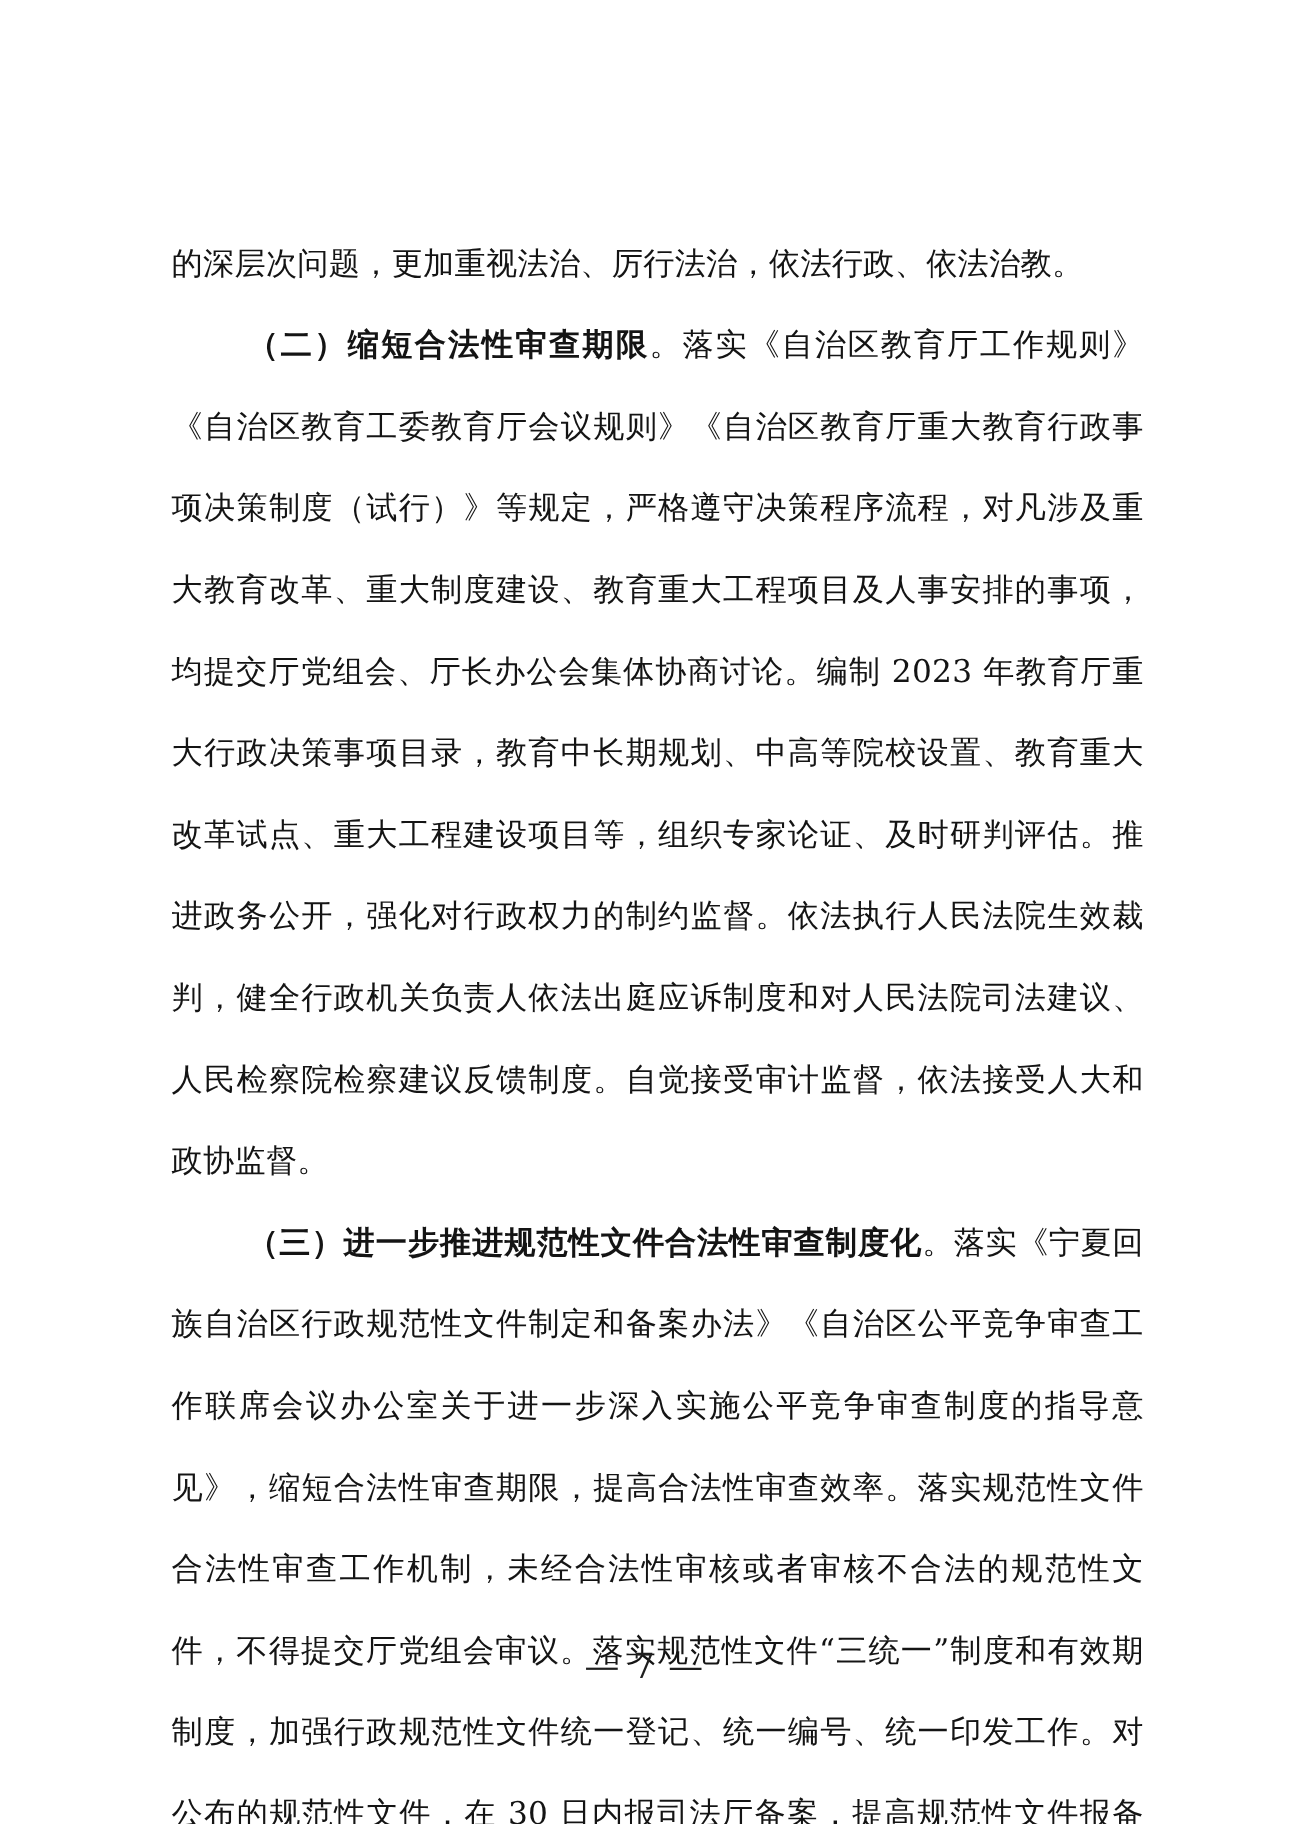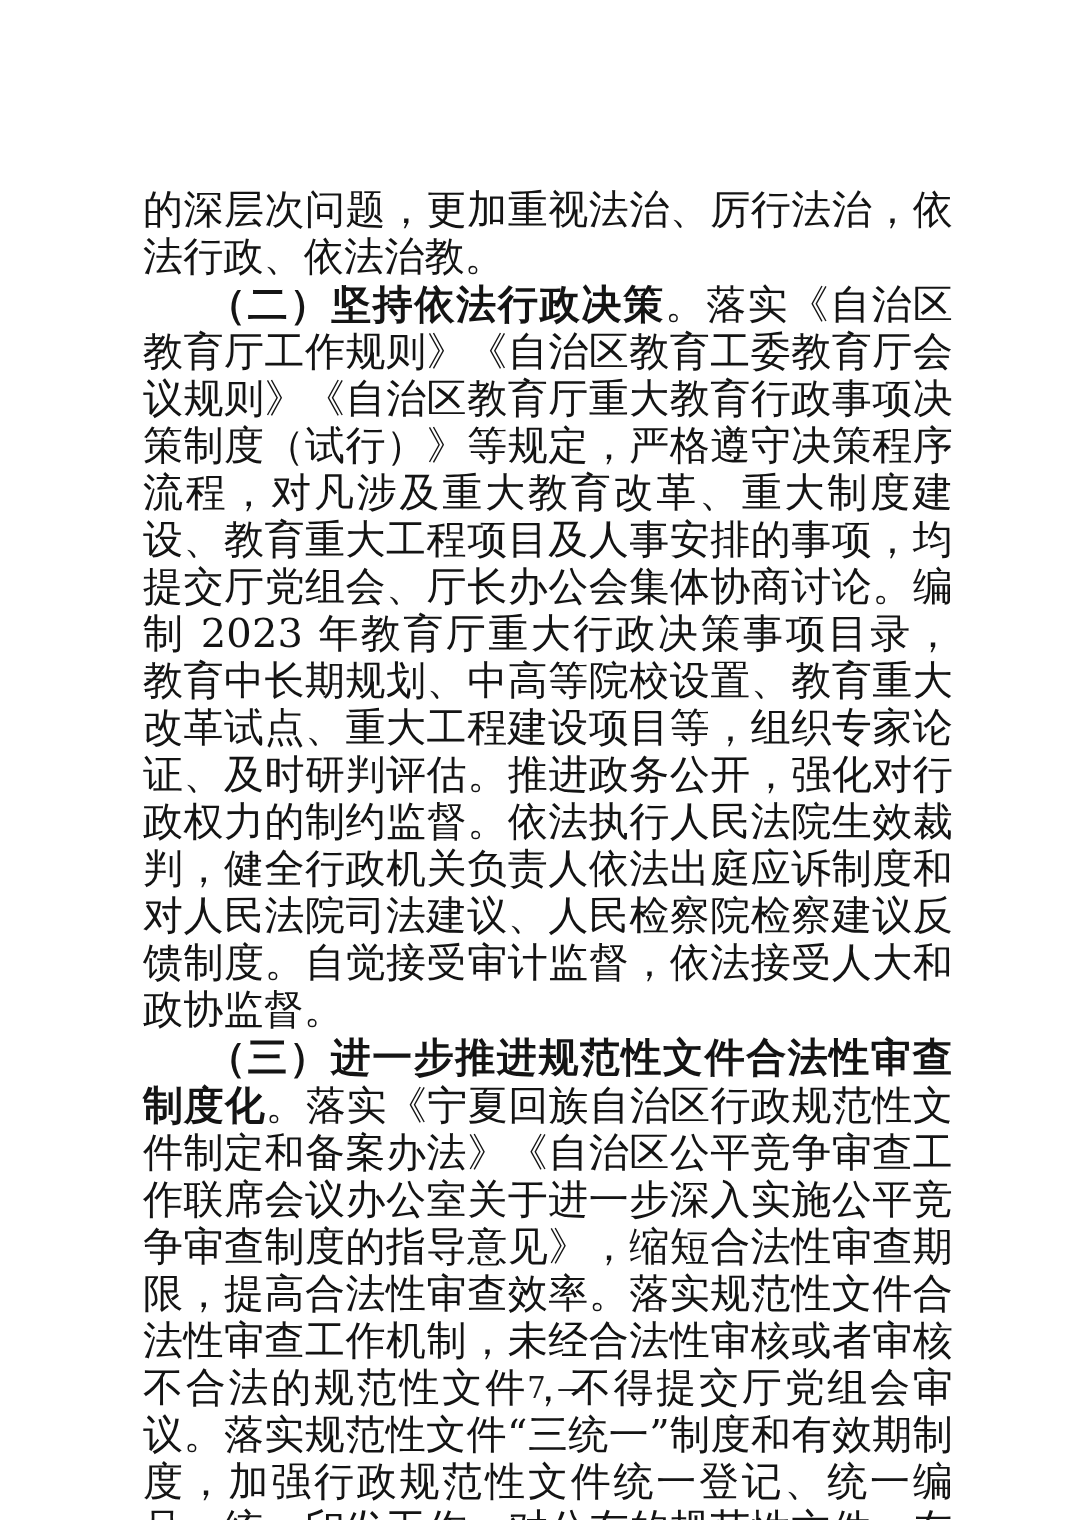--- a/index.html
+++ b/index.html
@@ -27,22 +27,22 @@
 
   #text-block {
     position: absolute;
     left: 143px;
     top: 186px;
     width: 810px;
   }
 
   .para {
     margin: 0;
-    font-size: 40px;
-    line-height: 47px;
+    font-size: 26px;
+    line-height: 68px;
     text-align: justify;
     text-justify: inter-character;
     text-align-last: left;
     letter-spacing: 0.2px;
     color: #141414;
     font-weight: 400;
     word-break: break-all;
     hyphens: none;
   }
 
@@ -73,21 +73,21 @@
 
 <div id="page">
 
   <div id="text-block">
 
     <p class="para">
       <span>的深层次问题，更加重视法治、厉行法治，依法行政、依法治教。</span>
     </p>
 
     <p class="para indent">
-      <span class="lead">（二）坚持依法行政决策</span><span>。落实《自治区教育厅工作规则》《自治区教育工委教育厅会议规则》《自治区教育厅重大教育行政事项决策制度（试行）》等规定，严格遵守决策程序流程，对凡涉及重大教育改革、重大制度建设、教育重大工程项目及人事安排的事项，均提交厅党组会、厅长办公会集体协商讨论。编制 2023 年教育厅重大行政决策事项目录，教育中长期规划、中高等院校设置、教育重大改革试点、重大工程建设项目等，组织专家论证、及时研判评估。推进政务公开，强化对行政权力的制约监督。依法执行人民法院生效裁判，健全行政机关负责人依法出庭应诉制度和对人民法院司法建议、人民检察院检察建议反馈制度。自觉接受审计监督，依法接受人大和政协监督。</span>
+      <span class="lead">（二）缩短合法性审查期限</span><span>。落实《自治区教育厅工作规则》《自治区教育工委教育厅会议规则》《自治区教育厅重大教育行政事项决策制度（试行）》等规定，严格遵守决策程序流程，对凡涉及重大教育改革、重大制度建设、教育重大工程项目及人事安排的事项，均提交厅党组会、厅长办公会集体协商讨论。编制 2023 年教育厅重大行政决策事项目录，教育中长期规划、中高等院校设置、教育重大改革试点、重大工程建设项目等，组织专家论证、及时研判评估。推进政务公开，强化对行政权力的制约监督。依法执行人民法院生效裁判，健全行政机关负责人依法出庭应诉制度和对人民法院司法建议、人民检察院检察建议反馈制度。自觉接受审计监督，依法接受人大和政协监督。</span>
     </p>
 
     <p class="para indent">
       <span class="lead">（三）进一步推进规范性文件合法性审查制度化</span><span>。落实《宁夏回族自治区行政规范性文件制定和备案办法》《自治区公平竞争审查工作联席会议办公室关于进一步深入实施公平竞争审查制度的指导意见》，缩短合法性审查期限，提高合法性审查效率。落实规范性文件合法性审查工作机制，未经合法性审核或者审核不合法的规范性文件，不得提交厅党组会审议。落实规范性文件“三统一”制度和有效期制度，加强行政规范性文件统一登记、统一编号、统一印发工作。对公布的规范性文件，在 30 日内报司法厅备案，提高规范性文件报备的及时率。</span>
     </p>
 
   </div>
 
   <div id="page-number">— 7 —</div>
 

